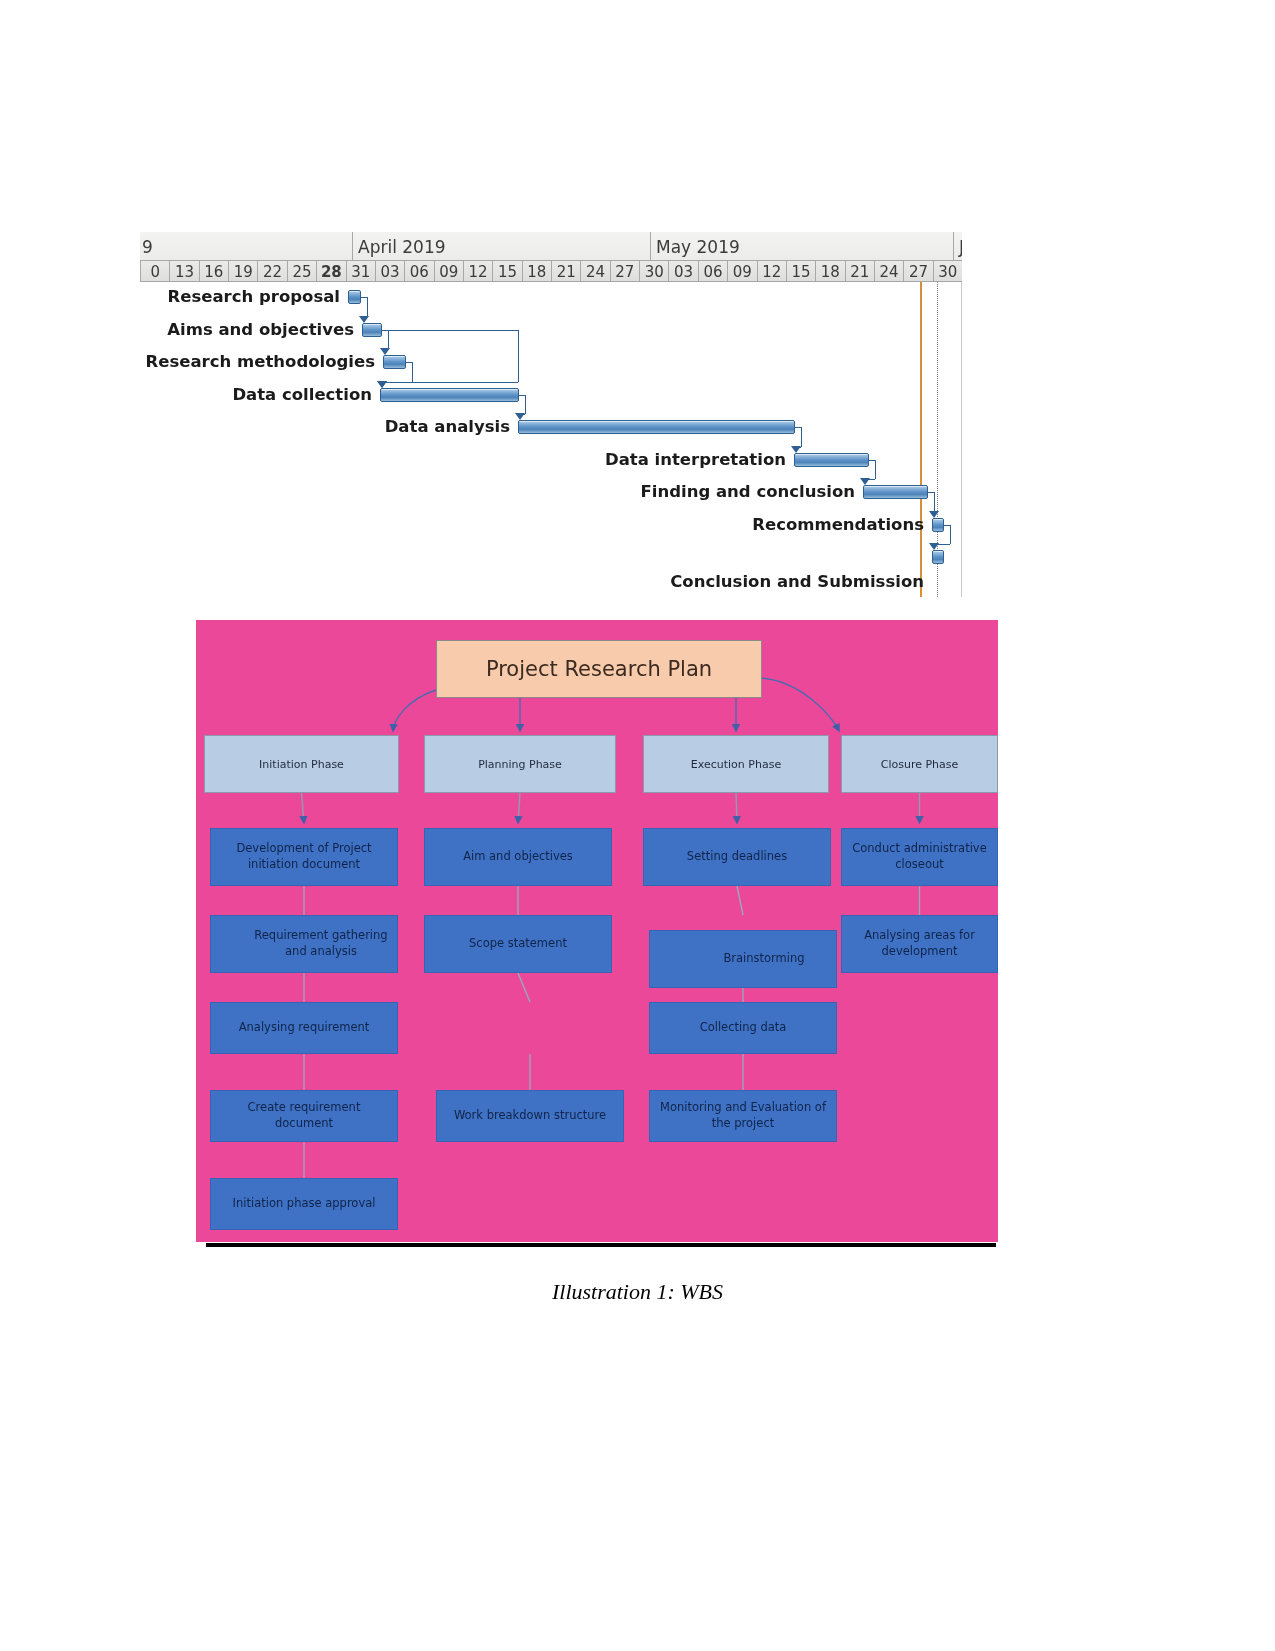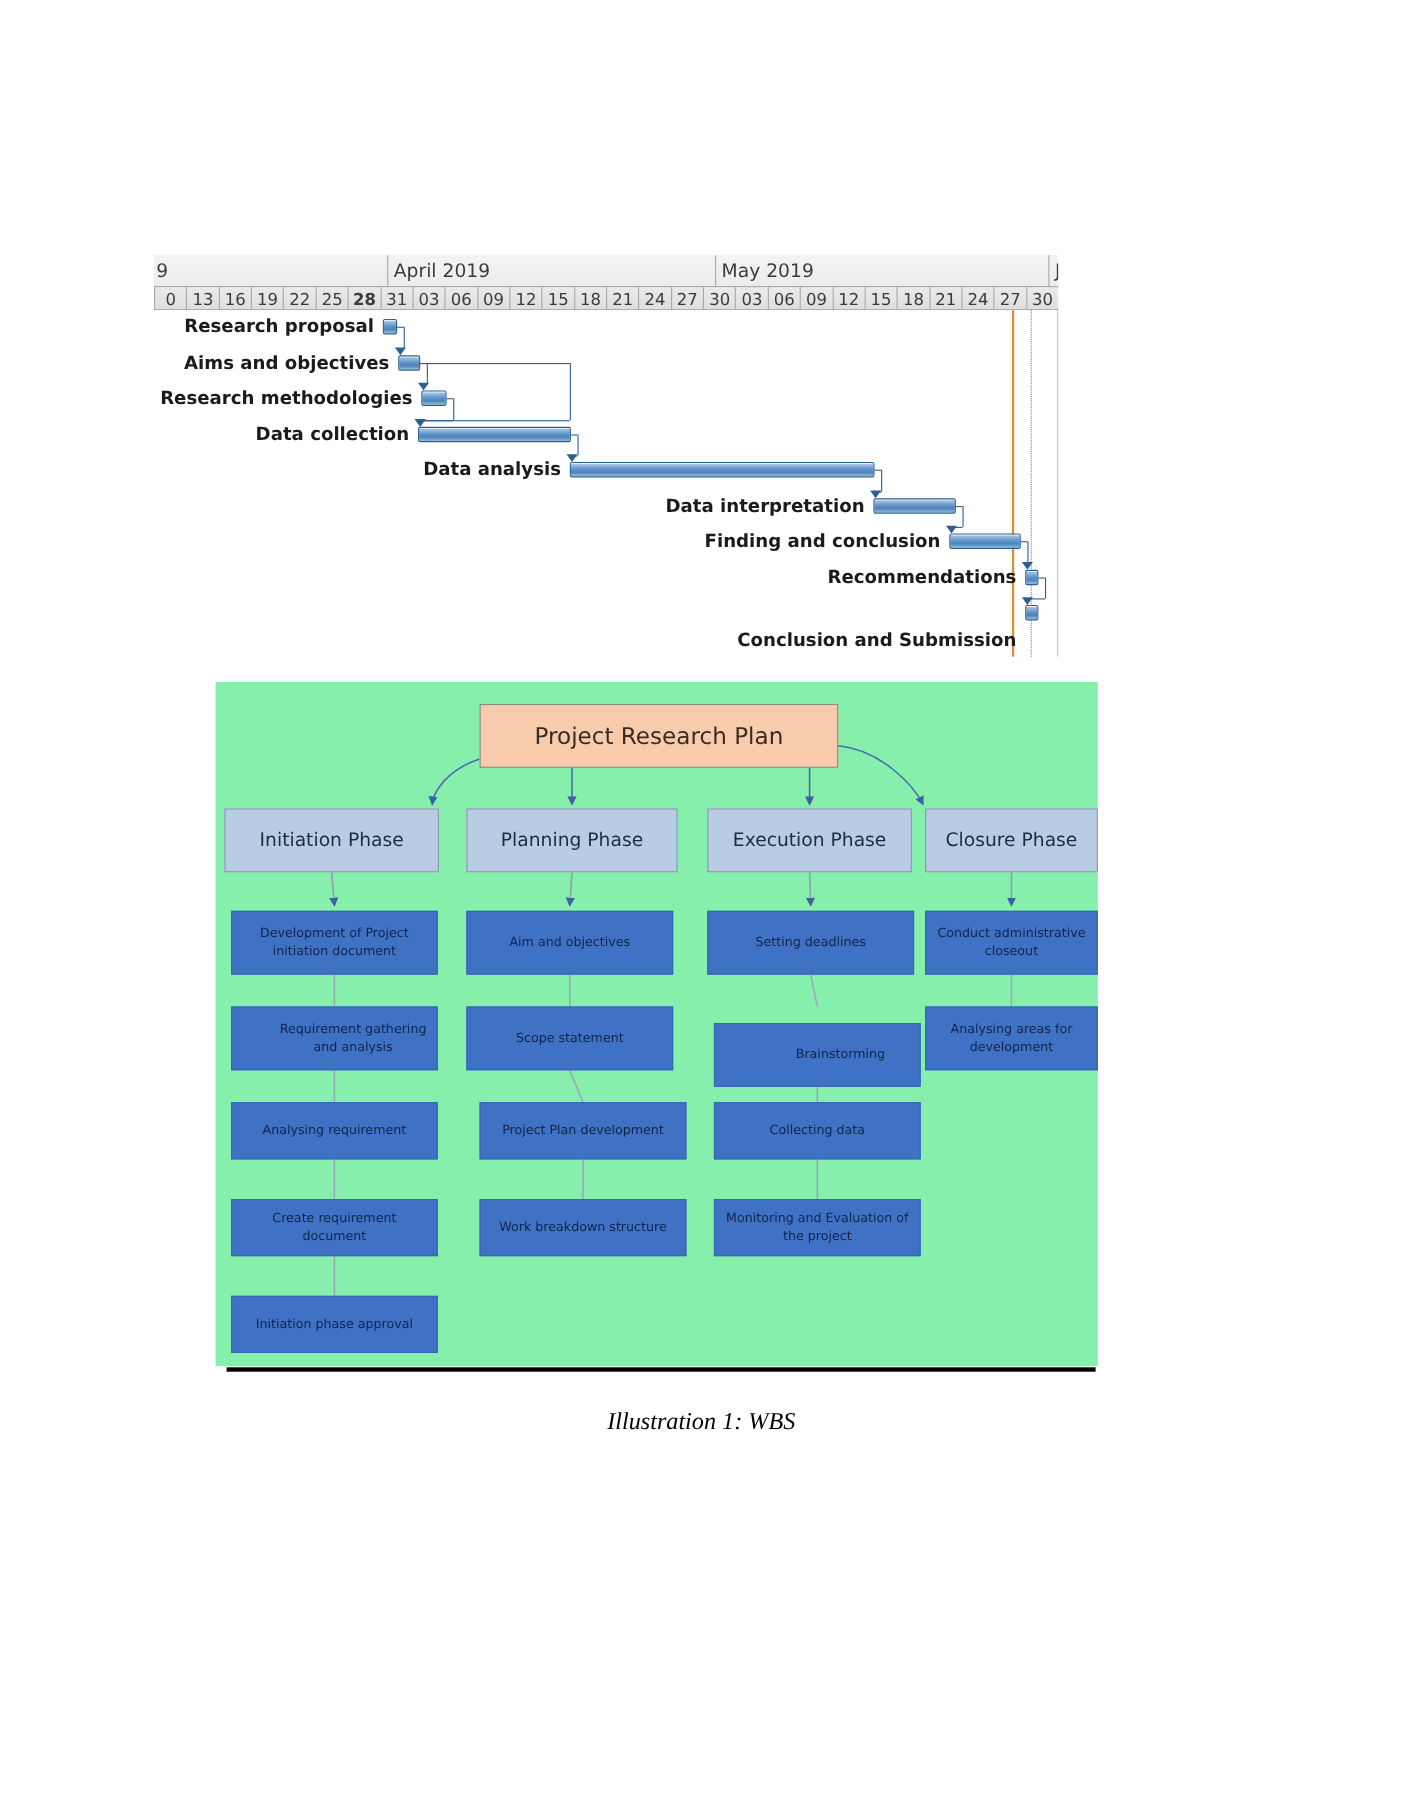--- a/index.html
+++ b/index.html
@@ -133,21 +133,21 @@
     background: #c9c9c7;
   }
 
   
   #wbs {
     position: absolute;
     left: 196px;
     top: 620px;
     width: 802px;
     height: 622px;
-    background: #86efac;
+    background: #ec4899;
   }
   .wbs-root {
     position: absolute;
     background: #f8cbad;
     border: 1px solid #8a8a8a;
     box-sizing: border-box;
     display: flex;
     align-items: center;
     justify-content: center;
     font-size: 21px;
@@ -155,21 +155,21 @@
     font-family: "DejaVu Sans", sans-serif;
   }
   .wbs-phase {
     position: absolute;
     background: #b8cce4;
     border: 1px solid #8a99ab;
     box-sizing: border-box;
     display: flex;
     align-items: center;
     justify-content: center;
-    font-size: 17px;
+    font-size: 11px;
     color: #1f2b3c;
     font-family: "DejaVu Sans", sans-serif;
     text-align: center;
   }
   .wbs-task {
     position: absolute;
     background: #3f72c4;
     border: 1px solid #3465b4;
     box-sizing: border-box;
     display: flex;
@@ -365,21 +365,20 @@
     <div class="wbs-phase" style="left: 228px; top: 115px; width: 192px; height: 58px;">Planning Phase</div>
     <div class="wbs-phase" style="left: 447px; top: 115px; width: 186px; height: 58px;">Execution Phase</div>
     <div class="wbs-phase" style="left: 645px; top: 115px; width: 157px; height: 58px;">Closure Phase</div>
     <div class="wbs-task" style="left: 14px; top: 208px; width: 188px; height: 58px;">Development of Project initiation document</div>
     <div class="wbs-task" style="left: 14px; top: 295px; width: 188px; height: 58px; padding-left: 40px;">Requirement gathering and analysis</div>
     <div class="wbs-task" style="left: 14px; top: 382px; width: 188px; height: 52px;">Analysing requirement</div>
     <div class="wbs-task" style="left: 14px; top: 470px; width: 188px; height: 52px;">Create requirement document</div>
     <div class="wbs-task" style="left: 14px; top: 558px; width: 188px; height: 52px;">Initiation phase approval</div>
     <div class="wbs-task" style="left: 228px; top: 208px; width: 188px; height: 58px;">Aim and objectives</div>
     <div class="wbs-task" style="left: 228px; top: 295px; width: 188px; height: 58px;">Scope statement</div>
-    <div class="wbs-task" style="left: 240px; top: 382px; width: 188px; height: 52px;">Project Plan development</div>
     <div class="wbs-task" style="left: 240px; top: 470px; width: 188px; height: 52px;">Work breakdown structure</div>
     <div class="wbs-task" style="left: 447px; top: 208px; width: 188px; height: 58px;">Setting deadlines</div>
     <div class="wbs-task" style="left: 453px; top: 310px; width: 188px; height: 58px; padding-left: 48px;">Brainstorming</div>
     <div class="wbs-task" style="left: 453px; top: 382px; width: 188px; height: 52px;">Collecting data</div>
     <div class="wbs-task" style="left: 453px; top: 470px; width: 188px; height: 52px;">Monitoring and Evaluation of the project</div>
     <div class="wbs-task" style="left: 645px; top: 208px; width: 157px; height: 58px;">Conduct administrative closeout</div>
     <div class="wbs-task" style="left: 645px; top: 295px; width: 157px; height: 58px;">Analysing areas for development</div>
   </div>
 
 <div id="hrule"></div>

